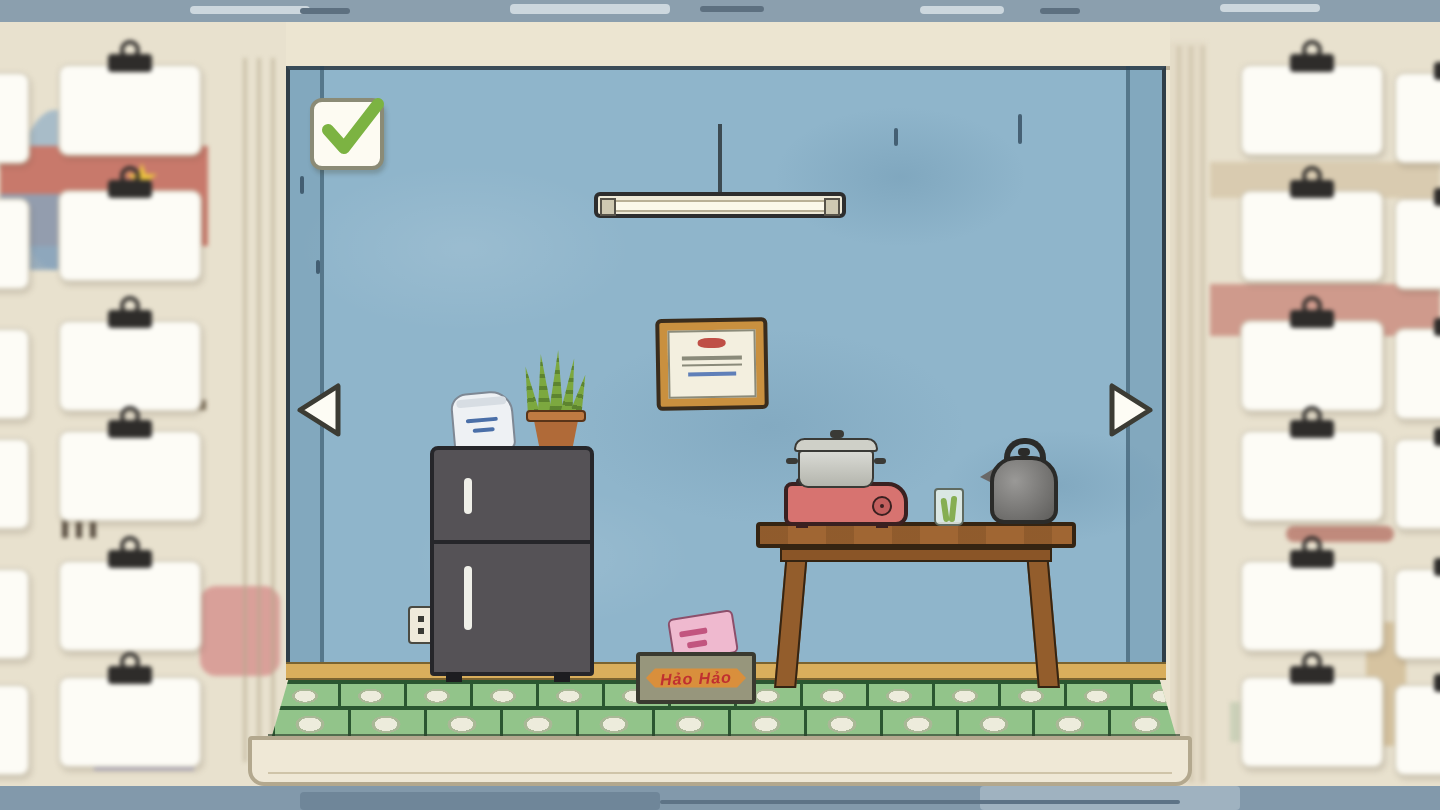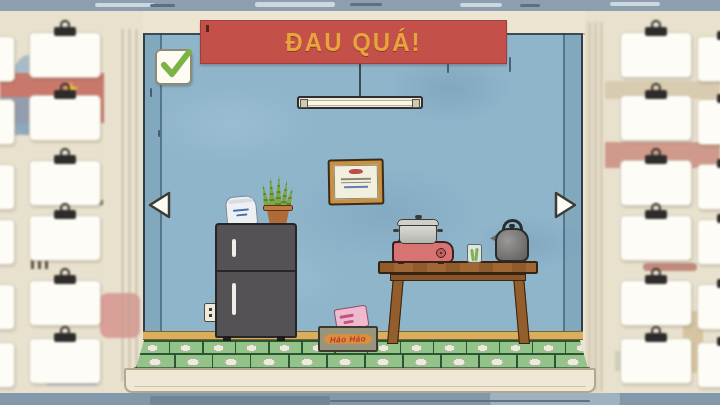--- a/index.html
+++ b/index.html
@@ -275,24 +275,20 @@
   <div class="abs side-shade" style="left:145px;width:15px;"></div>
   <div class="abs side-shade" style="left:565px;width:16px;"></div>
   <div class="abs corner-line" style="left:160px;"></div>
   <div class="abs corner-line" style="left:563px;"></div>
 
   <div class="abs wall-dash" style="left:447px;top:64px;height:9px;"></div>
   <div class="abs wall-dash" style="left:509px;top:57px;height:15px;"></div>
   <div class="abs wall-dash" style="left:150px;top:88px;height:9px;"></div>
   <div class="abs wall-dash" style="left:158px;top:130px;height:7px;"></div>
 
-  <div class="abs banner">
-    <div class="banner-tack"></div>
-    <span class="banner-text">ĐAU QUÁ!</span>
-  </div>
 
   <div class="abs checkbox">
     <svg width="38" height="34" viewBox="0 0 38 34" style="position:absolute;left:0;top:-4px;overflow:visible;">
       <path d="M7 18 L15 27 L32 5" fill="none" stroke="#7cb342" stroke-width="6" stroke-linecap="round" stroke-linejoin="round"></path>
     </svg>
   </div>
 
   <div class="abs lamp-wire"></div>
   <div class="abs lamp">
     <div class="lamp-tube"></div>

